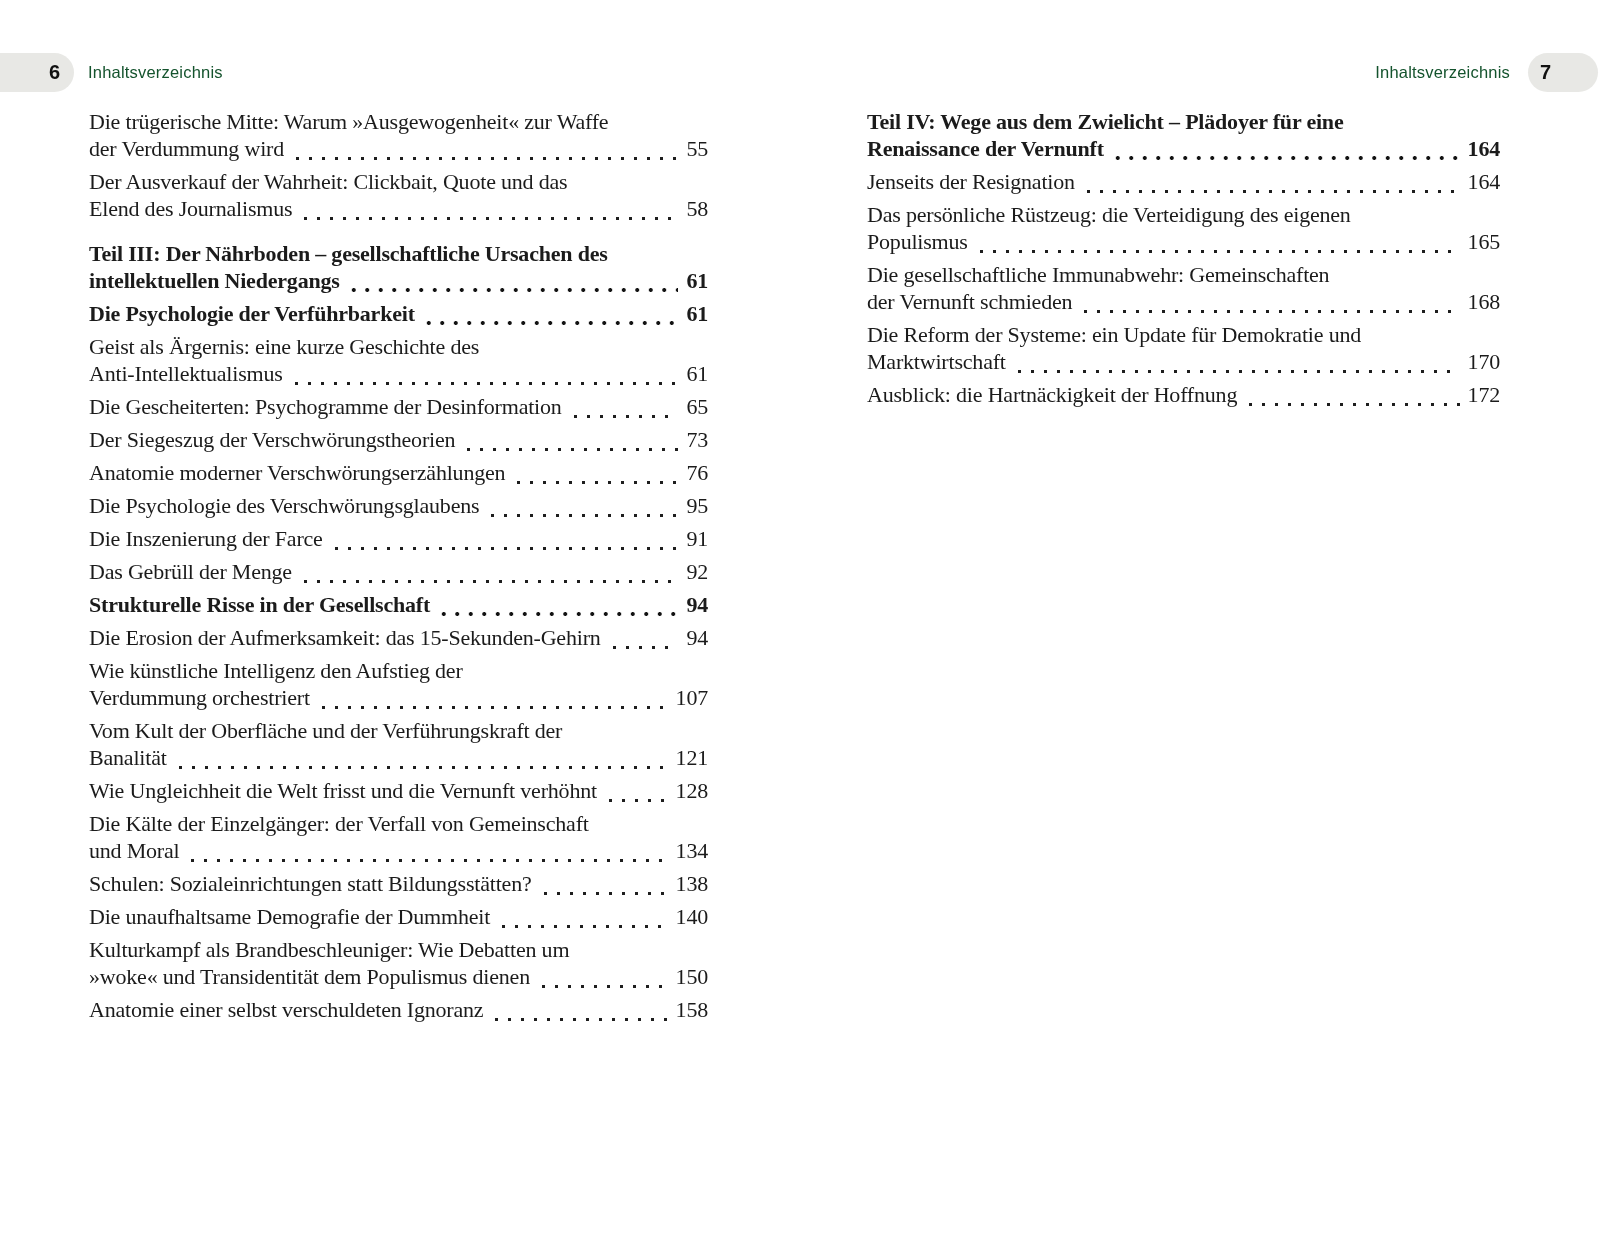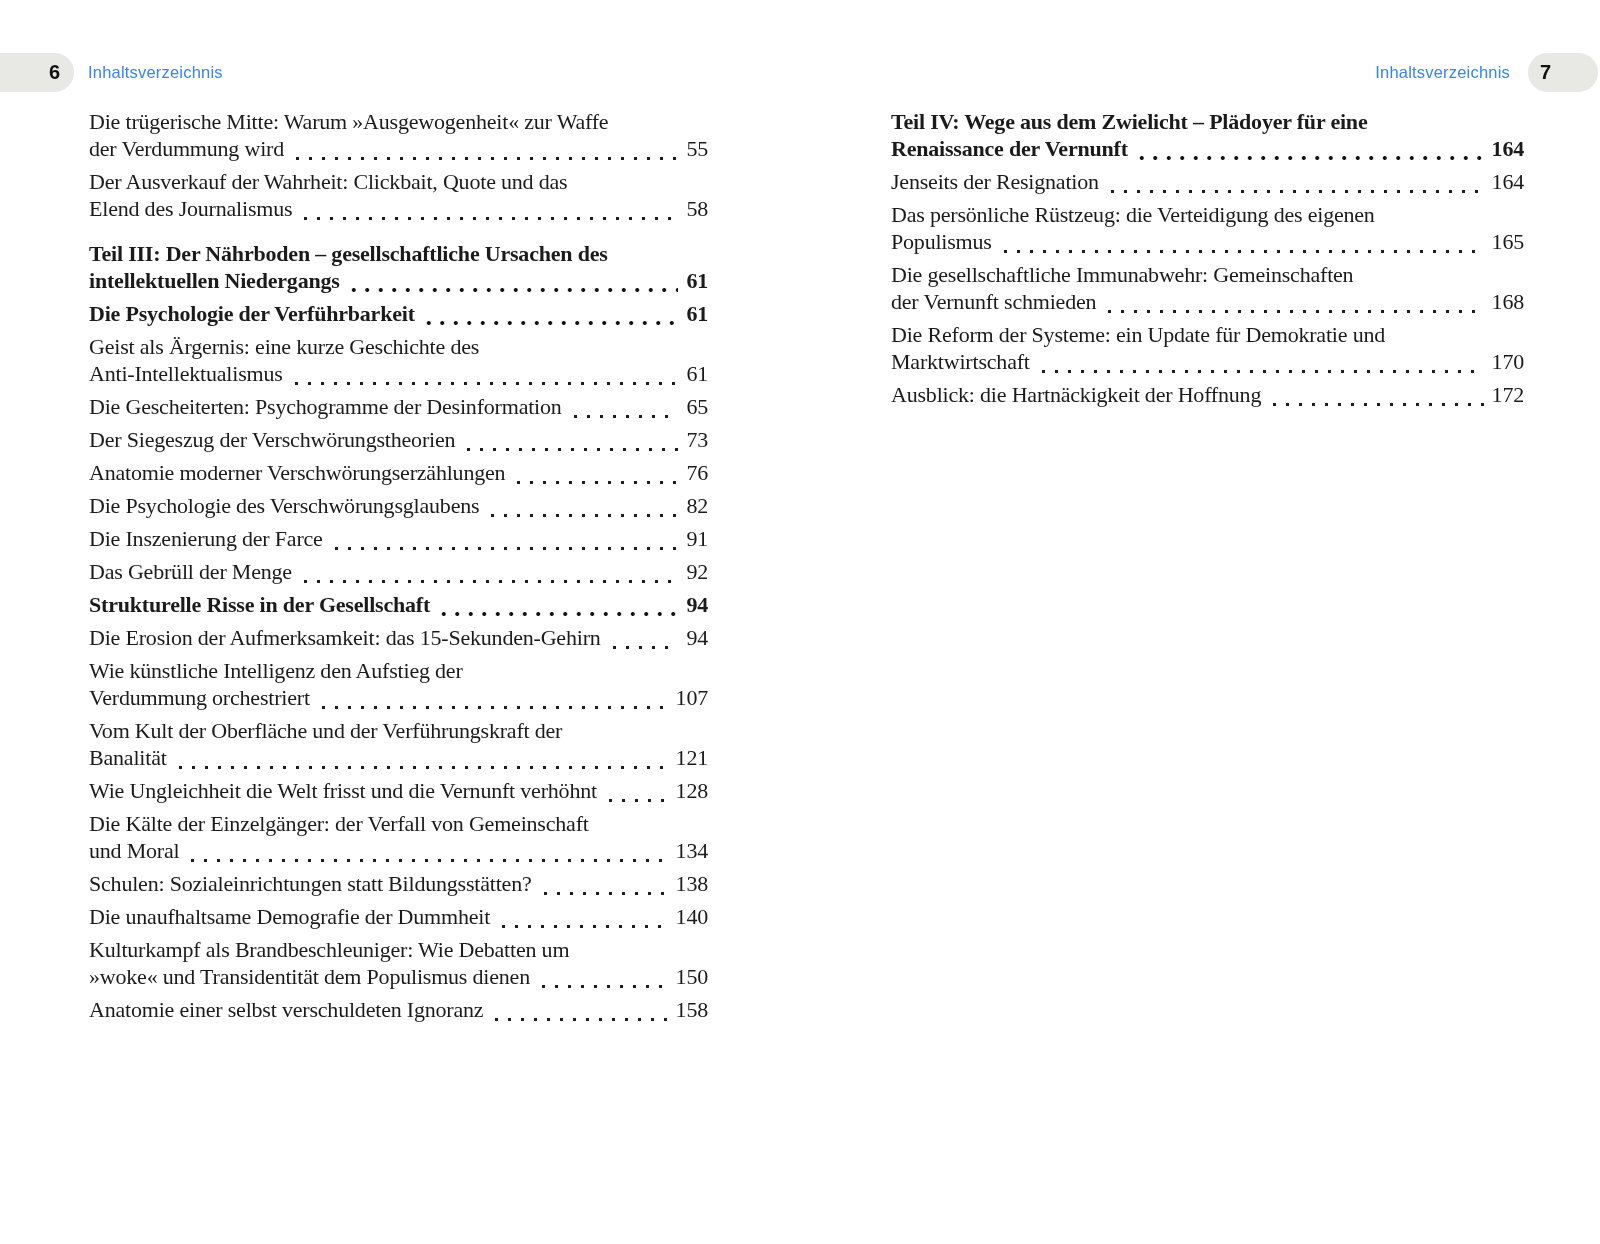--- a/index.html
+++ b/index.html
@@ -35,36 +35,36 @@
   .pill-left  .pill-num { right: 14px; }
   .pill-right .pill-num { left: 12px; }
 
   .runlabel {
     position: absolute;
     top: 53px;
     height: 39px;
     line-height: 39px;
     font-family: "Liberation Sans", "DejaVu Sans", sans-serif;
     font-size: 16.5px;
-    color: #3b82f6;
+    color: #14532d;
     letter-spacing: 0.2px;
   }
   .runlabel-left  { left: 88px; }
   .runlabel-right { right: 90px; }
 
   
   .col {
     position: absolute;
     top: 108px;
     font-size: 22px;
     line-height: 27px;
     letter-spacing: -0.2px;
   }
   .col-left  { left: 88px;  width: 620px; }
-  .col-right { left: 890px; width: 634px; }
+  .col-right { left: 866px; width: 634px; }
 
   .entry { margin: 0 0 6px 1px; }
   .entry.part    { font-weight: 700; margin-top: 18px; }
   .entry.section { font-weight: 700; margin-top: 5px; }
   .col > .entry:first-child { margin-top: 0; }
 
   .line { white-space: nowrap; }
   .row  { display: flex; align-items: flex-end; width: 100%; }
   .row .text { white-space: nowrap; flex: 0 0 auto; }
 
@@ -157,21 +157,21 @@
         <div class="row">
           <span class="text">Anatomie moderner Verschwörungserzählungen</span>
           <span class="leader"></span>
           <span class="page-num">76</span>
         </div>
       </div>
       <div class="entry normal">
         <div class="row">
           <span class="text">Die Psychologie des Verschwörungsglaubens</span>
           <span class="leader"></span>
-          <span class="page-num">82</span>
+          <span class="page-num">95</span>
         </div>
       </div>
       <div class="entry normal">
         <div class="row">
           <span class="text">Die Inszenierung der Farce</span>
           <span class="leader"></span>
           <span class="page-num">91</span>
         </div>
       </div>
       <div class="entry normal">

